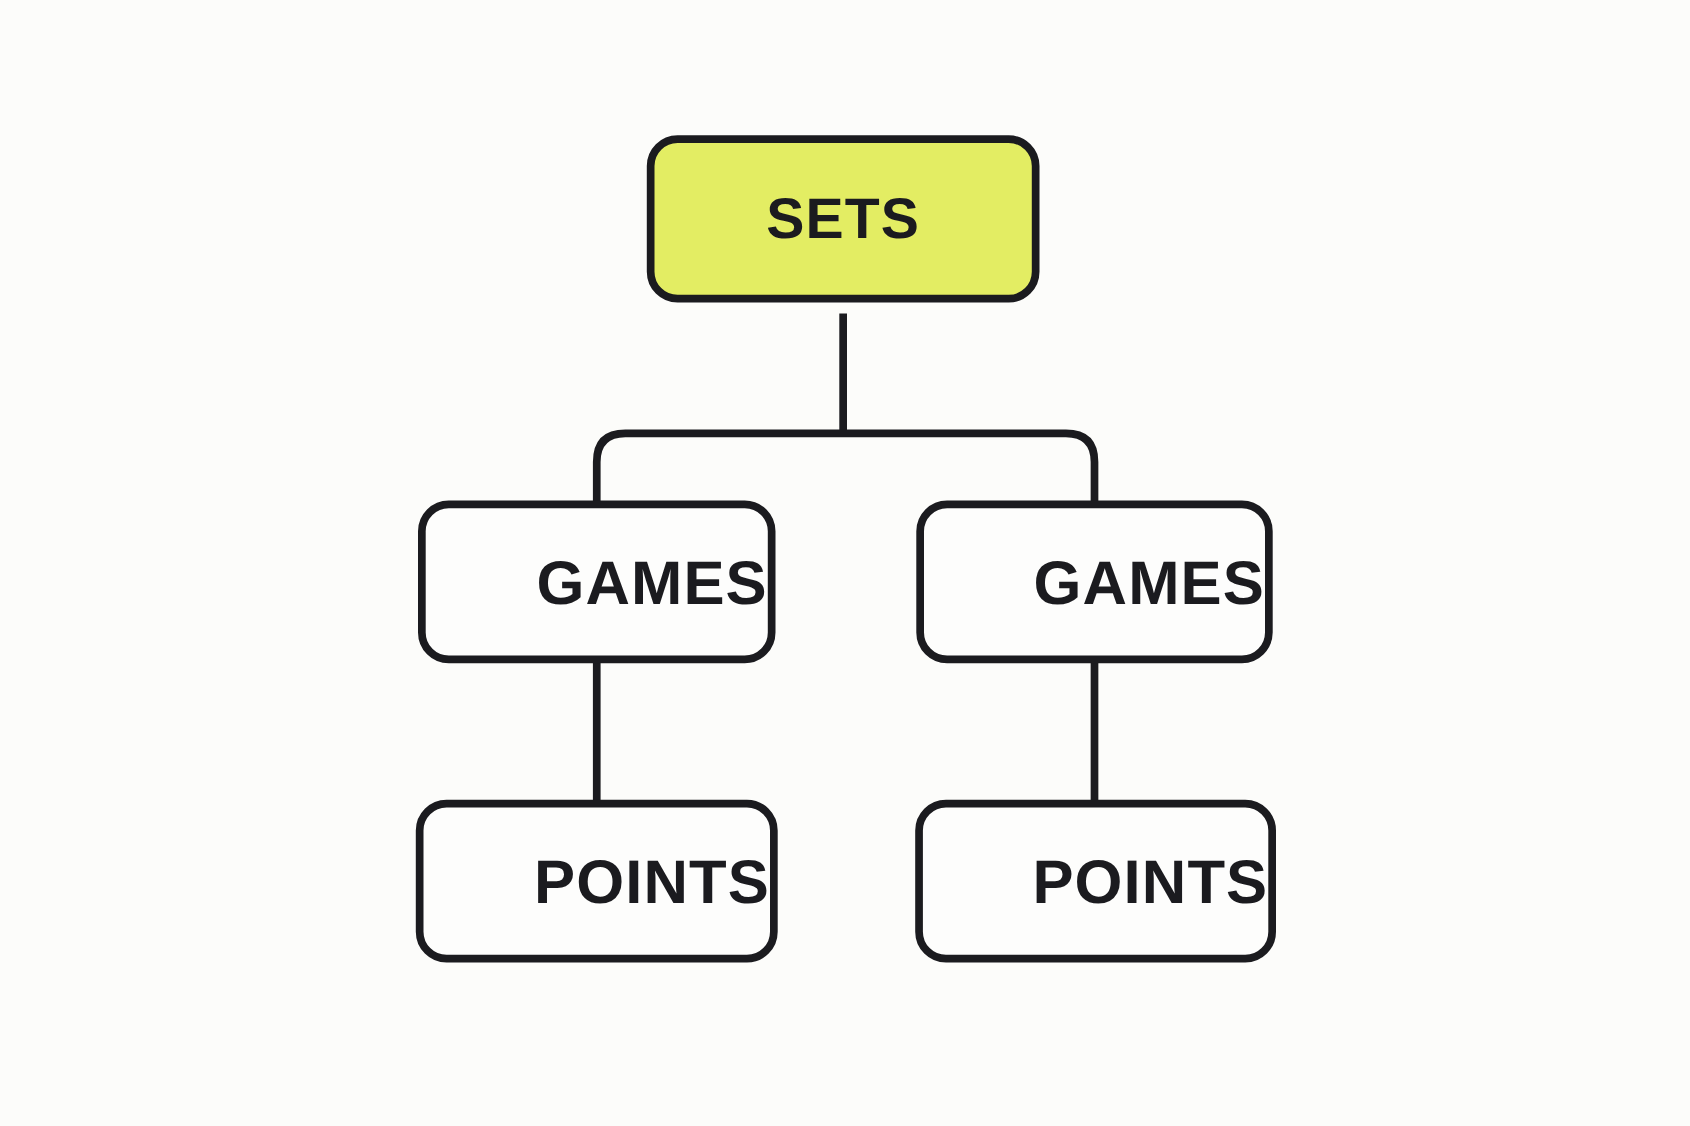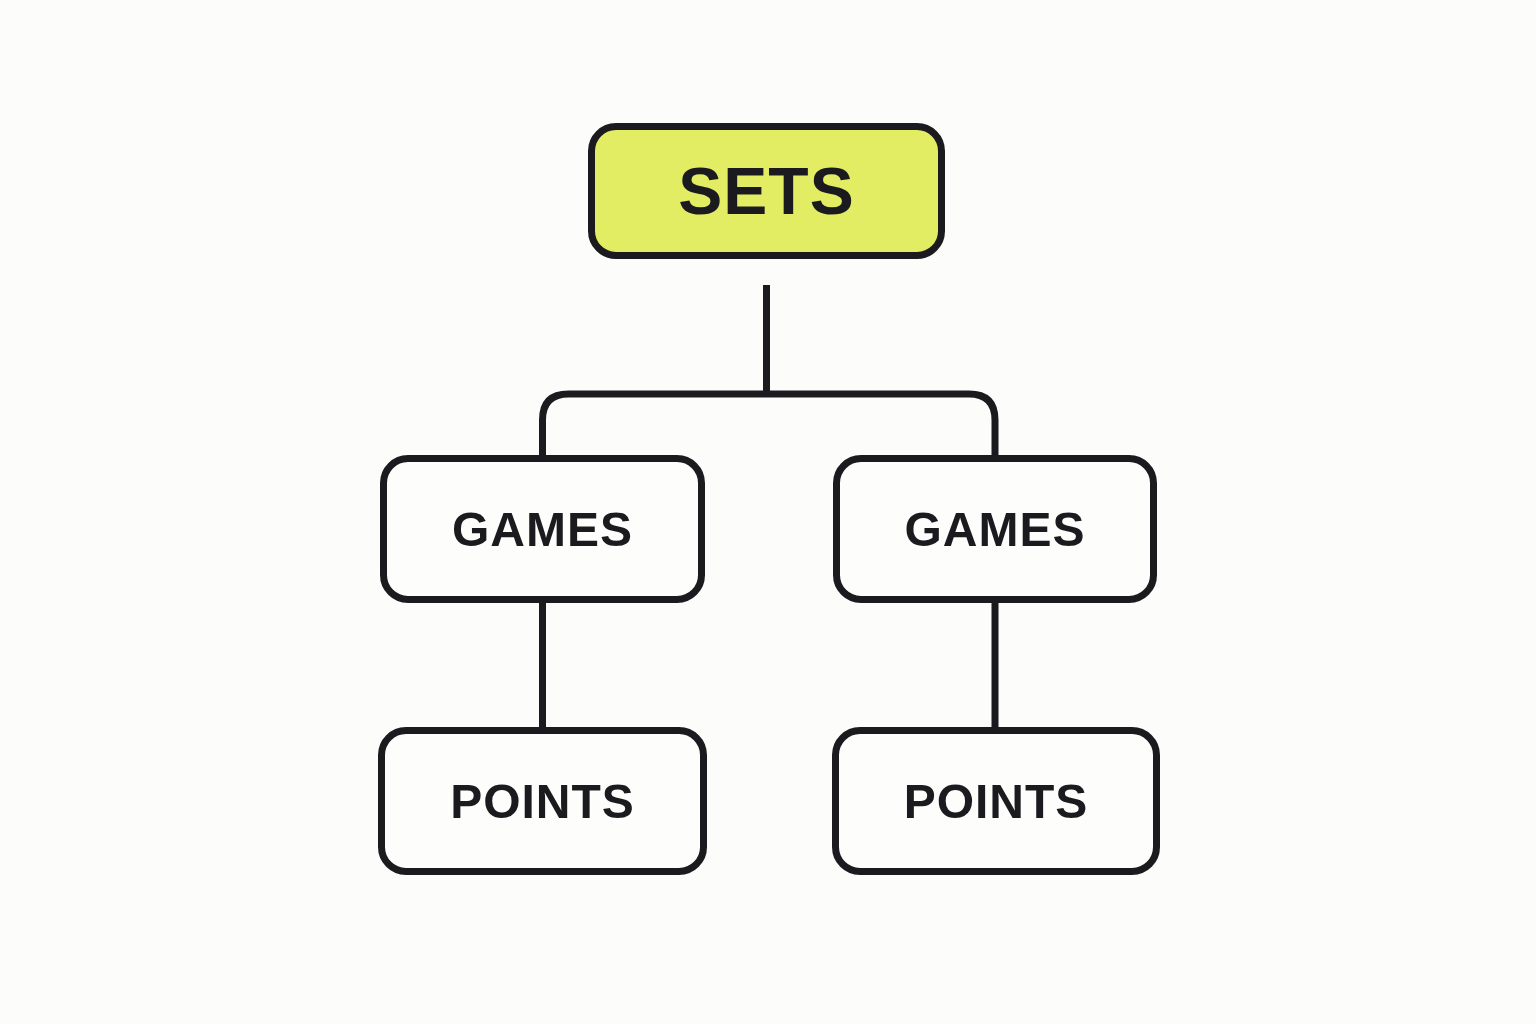--- a/index.html
+++ b/index.html
@@ -39,25 +39,26 @@
     border: 7px solid var(--stroke);
     border-radius: 28px;
     color: var(--text);
     font-weight: bold;
     letter-spacing: 1px;
     text-align: center;
   }
   .node.root {
     background: var(--root-fill);
     left: 588px; top: 123px;
-    width: 357px; height: 136px;
-    font-size: 66px;
+    width: 357px; height: 152px;
+    font-size: 52px;
   }
   .node.level2, .node.level3 {
-    font-size: 48px;
+    font-size: 56px;
+    justify-content: flex-end;
   }
   #games-left  { left: 380px; top: 455px; width: 325px; height: 148px; }
   #games-right { left: 833px; top: 455px; width: 324px; height: 148px; }
   #points-left { left: 378px; top: 727px; width: 329px; height: 148px; }
   #points-right{ left: 832px; top: 727px; width: 328px; height: 148px; }
 </style>
 </head>
 <body>
 
 <div class="canvas">

